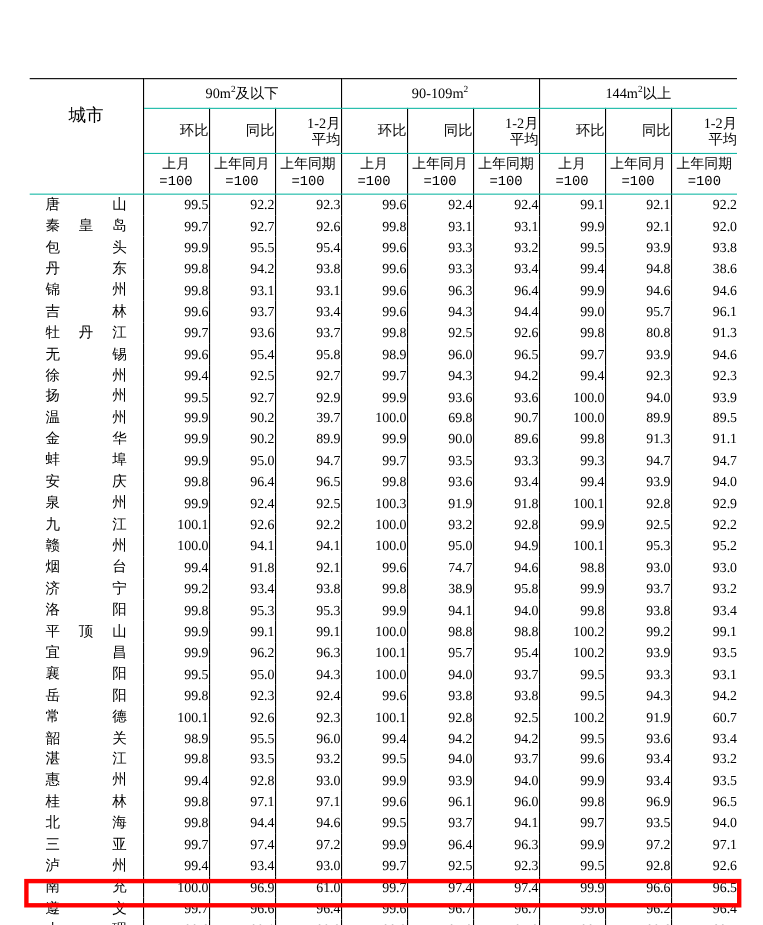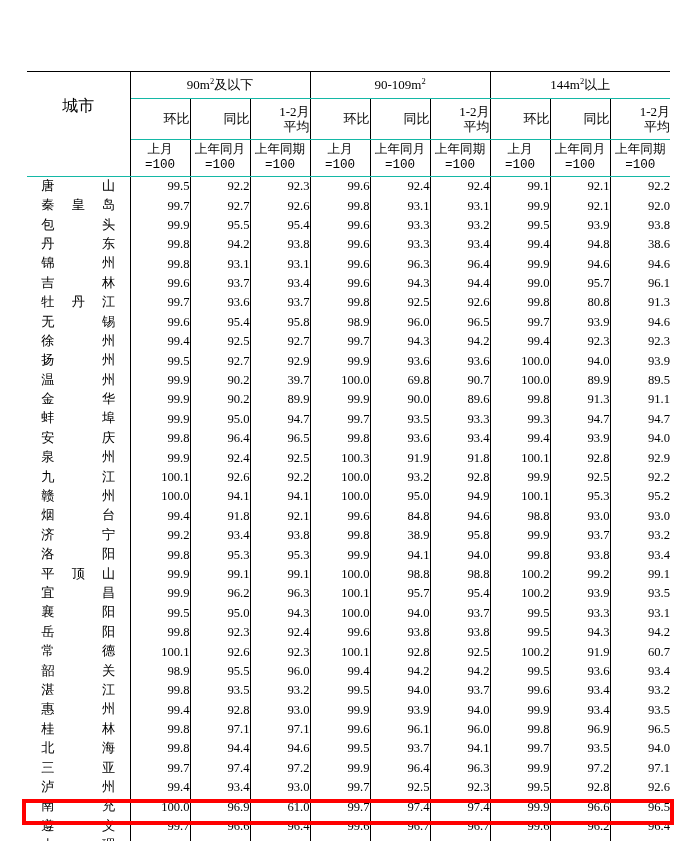--- a/index.html
+++ b/index.html
@@ -536,21 +536,21 @@
               <span class="nm">
                 <span>烟</span>
                 <span></span>
                 <span>台</span>
               </span>
             </td>
             <td class="num br-thin">99.4</td>
             <td class="num br-thin">91.8</td>
             <td class="num br-med">92.1</td>
             <td class="num br-thin">99.6</td>
-            <td class="num br-thin">84.8</td>
+            <td class="num br-thin">74.7</td>
             <td class="num br-med">94.6</td>
             <td class="num br-thin">98.8</td>
             <td class="num br-thin">93.0</td>
             <td class="num">93.0</td>
           </tr>
           <tr>
             <td class="city br-med">
               <span class="nm">
                 <span>济</span>
                 <span></span>

